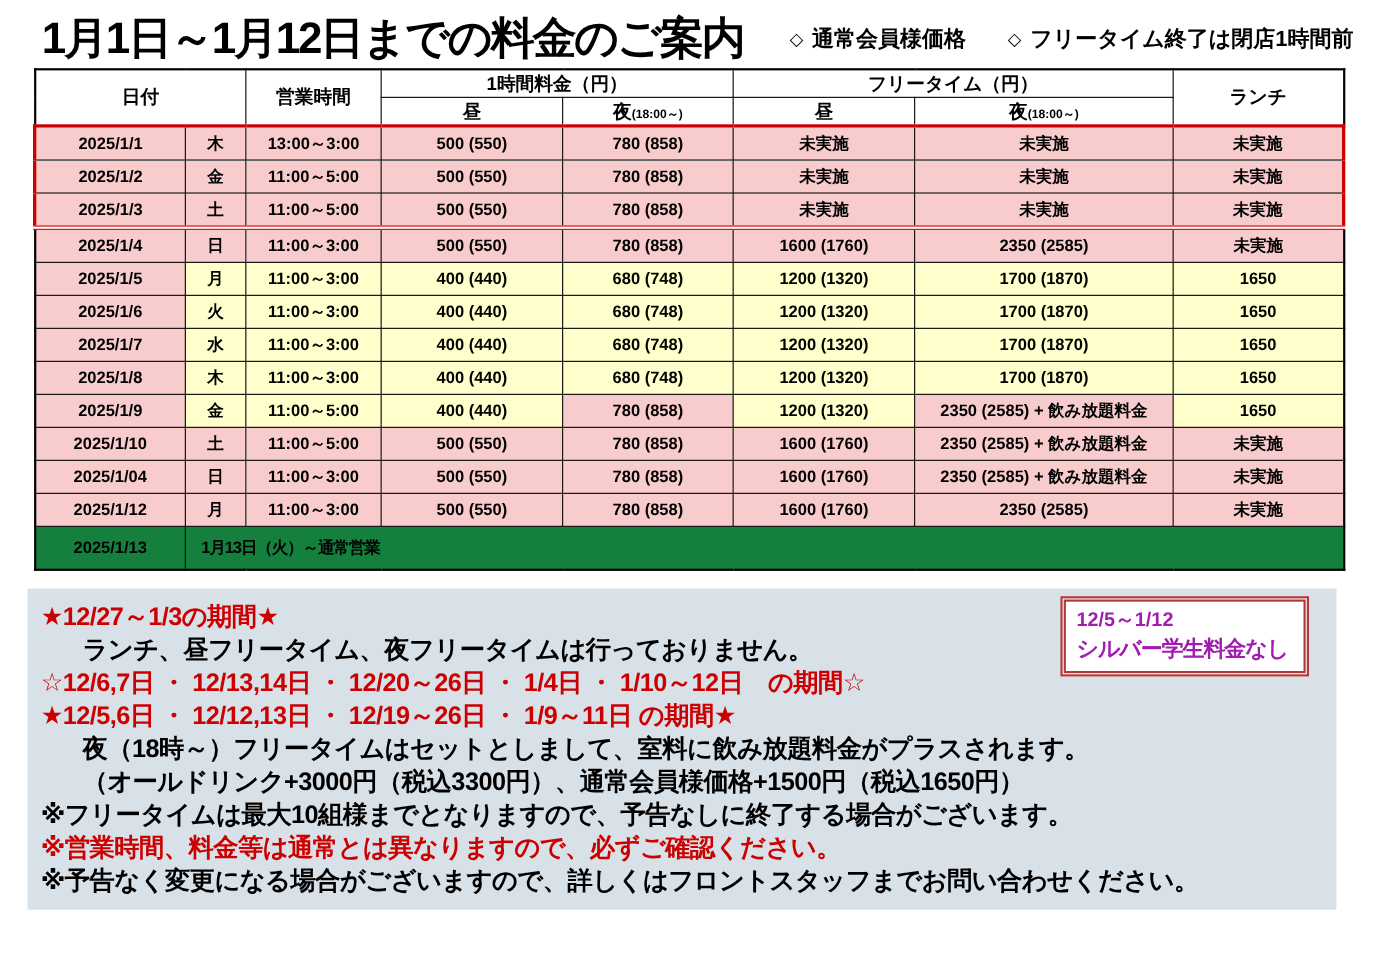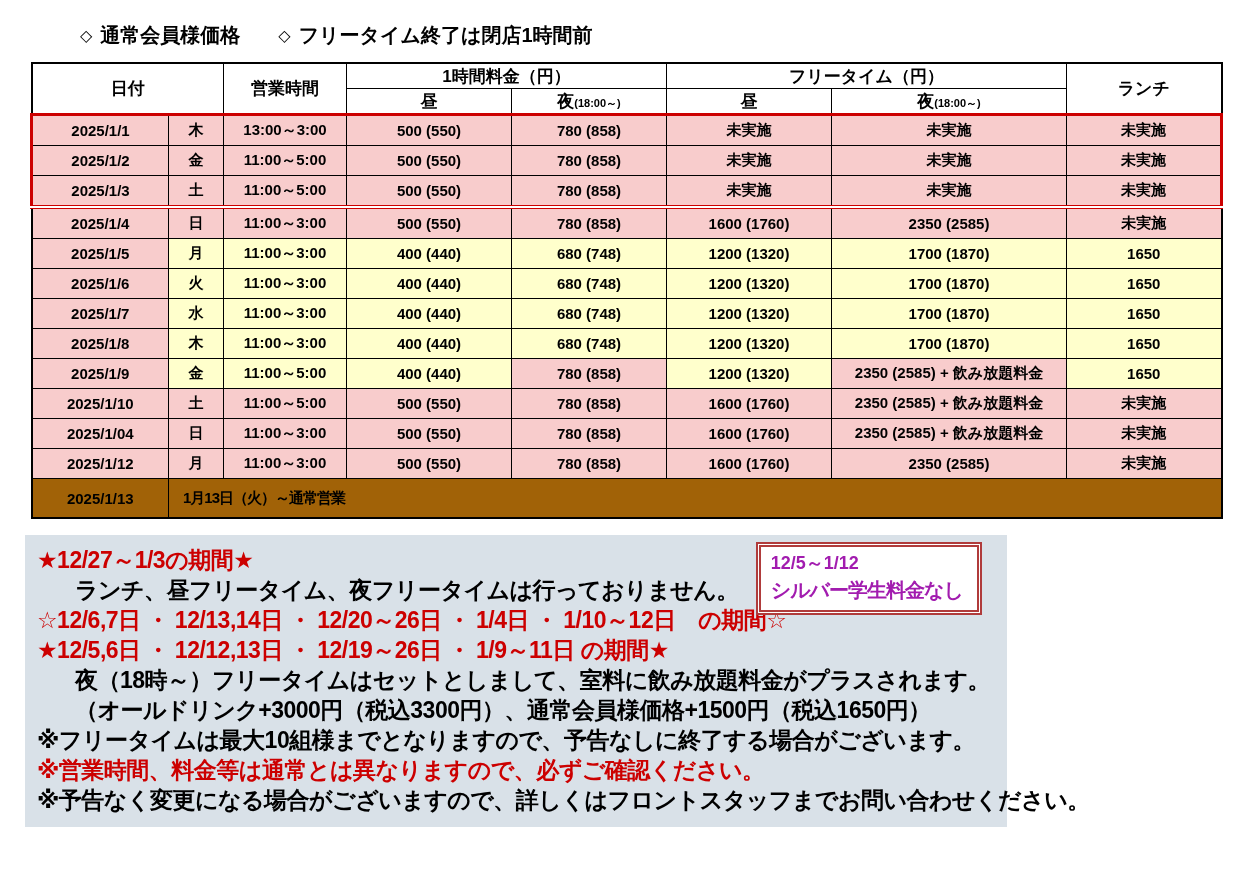--- a/index.html
+++ b/index.html
@@ -15,30 +15,30 @@
   .title-note{font-size:20px;font-weight:bold;color:#000;display:flex;align-items:center;gap:8px;}
   .diamond{font-size:16px;}
   
   table.price{border-collapse:collapse;table-layout:fixed;width:1190px;margin:6px 0 0 30px;border:2px solid #000;}
   .price th,.price td{border:1px solid #000;text-align:center;font-weight:bold;padding:0;overflow:hidden;white-space:nowrap;color:#000;}
   .price thead th{background:#fff;font-size:17px;height:24px;}
   .price thead .sub{font-size:11px;font-weight:bold;}
   .price tbody td{font-size:15px;height:29px;}
   .bg-pink{background:#f8cccc;}
   .bg-yellow{background:#ffffcc;}
-  .bg-white{background:#a16207;}
+  .bg-white{background:#15803d;}
   tr.hl-first td{border-top:3px solid #cc0000;}
   tr.hl td:first-child{border-left:3px solid #cc0000;}
   tr.hl td:last-child{border-right:3px solid #cc0000;}
   tr.hl-last td{border-bottom:4px double #cc0000;}
   tr.notice-row td{height:38px;}
   td.notice-text{text-align:left;padding-left:14px;font-size:21px;letter-spacing:-1px;}
   
   .notes-panel{
-    position:relative;margin:16px 0 0 25px;width:982px;box-sizing:border-box;
+    position:relative;margin:16px 0 0 25px;width:1190px;box-sizing:border-box;
     background:#d9e1e8;padding:10px 0 12px 12px;
     font-size:23px;font-weight:bold;line-height:30px;color:#000;
   }
   .note-line{white-space:nowrap;letter-spacing:-0.5px;}
   .note-line.red{color:#cc0000;}
   .note-line.indent{padding-left:38px;}
   .note-line.underline{text-decoration-color:#cc0000;text-decoration-thickness:2px;text-underline-offset:4px;}
   
   .side-box{
     position:absolute;top:7px;right:25px;
@@ -47,20 +47,21 @@
   }
   .side-box .period{font-size:18px;font-weight:bold;}
   .side-box .text{font-size:20px;font-weight:bold;letter-spacing:-1px;}
 </style>
 </head>
 <body>
 
 <div class="page">
 
   <div class="title-row">
+    <h1 class="page-title">1月1日～1月12日までの料金のご案内</h1>
     <div class="title-notes">
       <span class="title-note">
         <span class="diamond">◇</span>
         <span>通常会員様価格</span>
       </span>
       <span class="title-note">
         <span class="diamond">◇</span>
         <span>フリータイム終了は閉店1時間前</span>
       </span>
     </div>

